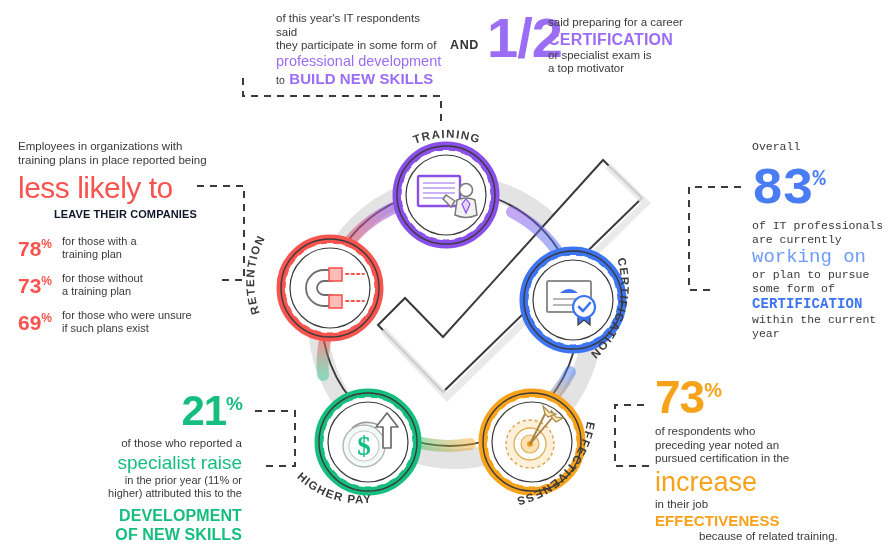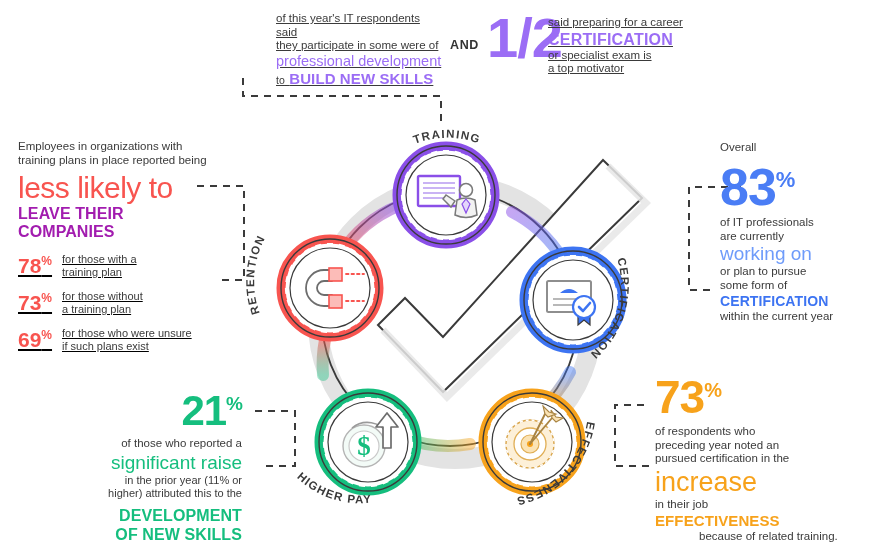--- a/index.html
+++ b/index.html
@@ -5,45 +5,45 @@
   * { box-sizing: border-box; margin: 0; padding: 0; }
   html, body {
     width: 893px; height: 546px;
     background: #ffffff;
     font-family: "Liberation Sans", sans-serif;
     overflow: hidden;
   }
   #stage { position: relative; width: 893px; height: 546px; background:#fff; }
 
   .abs { position: absolute; }
-  .body-txt { font-size: 11.5px; line-height: 13.5px; color: #3a3a3a; text-decoration: underline; }
+  .body-txt { font-size: 11.5px; line-height: 13.5px; color: #3a3a3a; }
 
   
   #top-frac-34 { left: 214px; top: 10px; font-size: 56px; font-weight: bold; color:#9B6DF5; line-height:56px; letter-spacing:-1px;}
   #top-text-1 { left: 276px; top: 12px; width: 168px; }
   #top-text-1 .l3 { color:#9B6DF5; font-size: 14.5px; line-height:17px; }
   #top-text-1 .l4 { color:#9B6DF5; font-size: 15px; font-weight:bold; line-height:18px; letter-spacing:.1px;}
   #top-text-1 .l4 .small { color:#3a3a3a; font-size:10.5px; font-weight:normal; }
   #and-label { left: 450px; top: 38px; font-size: 12.5px; font-weight: bold; color:#333; letter-spacing:.6px;}
   #top-frac-12 { left: 487px; top: 10px; font-size: 56px; font-weight: bold; color:#9B6DF5; line-height:56px; letter-spacing:-1px;}
   #top-text-2 { left: 548px; top: 16px; width: 180px; }
   #top-text-2 .cert { color:#9B6DF5; font-size: 16px; font-weight:bold; line-height:19px; letter-spacing:.2px;}
 
   
   #left-block { left: 18px; top: 140px; width: 205px; }
   #left-block .intro { font-size: 11.5px; line-height:13.5px; color:#3a3a3a; }
   #left-block .big { color:#F8544F; font-size: 30px; line-height:34px; font-weight: normal; margin-top:4px; letter-spacing:-.5px;}
-  #left-block .sub { color:#a21caf; font-size: 16px; font-weight: bold; line-height:18px; letter-spacing:.1px;}
-  .stat-row { display:flex; align-items:flex-start; margin-top:10px;text-decoration:underline; }
+  #left-block .sub { color:#0f172a; font-size: 11px; font-weight: bold; line-height:18px; letter-spacing:.1px;margin-left:36px;}
+  .stat-row { display:flex; align-items:center; margin-top:10px; }
   .stat-num { color:#F8544F; font-size: 21px; font-weight:bold; line-height:21px; width:44px; flex:none;}
   .stat-num sup { font-size:12px; font-weight:bold; top:-.5em; }
   .stat-desc { font-size:11px; line-height:12.5px; color:#3a3a3a; padding-top:2px;}
 
   
-  #right-block { left: 720px; top: 140px; width: 140px; }
+  #right-block { left: 752px; top: 140px; width: 140px; font-family: Liberation Mono, monospace; }
   #right-block .overall { font-size: 11.5px; color:#3a3a3a; line-height:14px;}
   #right-block .big { color:#4A7DF5; font-size: 52px; font-weight:bold; line-height:52px; letter-spacing:-1px;}
   #right-block .big sup { font-size:22px; top:-.75em;}
   #right-block .t1 { font-size:11.5px; line-height:13.5px; color:#3a3a3a; margin-top:3px;}
   #right-block .work { color:#6E9BFA; font-size:19px; line-height:22px; }
   #right-block .t2 { font-size:11.5px; line-height:13.5px; color:#3a3a3a;}
   #right-block .cert { color:#3D74F2; font-size:14px; font-weight:bold; line-height:18px; letter-spacing:.1px;}
   #right-block .t3 { font-size:11.5px; line-height:13.5px; color:#3a3a3a;}
 
   
@@ -236,21 +236,21 @@
       <path d="M 197,186 L 244,186 L 244,280 L 222,280"></path>
       <path d="M 741,187 L 689,187 L 689,290 L 716,290"></path>
       <path d="M 255,411 L 295,411 L 295,466 L 266,466"></path>
       <path d="M 644,405 L 615,405 L 615,466 L 651,466"></path>
     </g>
   </svg>
 
 
   <div class="abs body-txt" id="top-text-1">
     <div>of this year's IT respondents said</div>
-    <div>they participate in some were of</div>
+    <div>they participate in some form of</div>
     <div class="l3">professional development</div>
     <div class="l4"><span class="small">to</span> <span>BUILD NEW SKILLS</span></div>
   </div>
 
   <div class="abs" id="and-label">AND</div>
 
   <div class="abs" id="top-frac-12">1/2</div>
 
   <div class="abs body-txt" id="top-text-2">
     <div>said preparing for a career</div>
@@ -302,21 +302,21 @@
       <div>or plan to pursue</div>
       <div>some form of</div>
     </div>
     <div class="cert">CERTIFICATION</div>
     <div class="t3">within the current year</div>
   </div>
 
   <div class="abs" id="bl-block">
     <div class="big"><span>21</span><sup>%</sup></div>
     <div class="t1">of those who reported a</div>
-    <div class="raise">significant raise</div>
+    <div class="raise">specialist raise</div>
     <div class="t2">
       <div>in the prior year (11% or</div>
       <div>higher) attributed this to the</div>
     </div>
     <div class="dev">
       <div>DEVELOPMENT</div>
       <div>OF NEW SKILLS</div>
     </div>
   </div>
 

